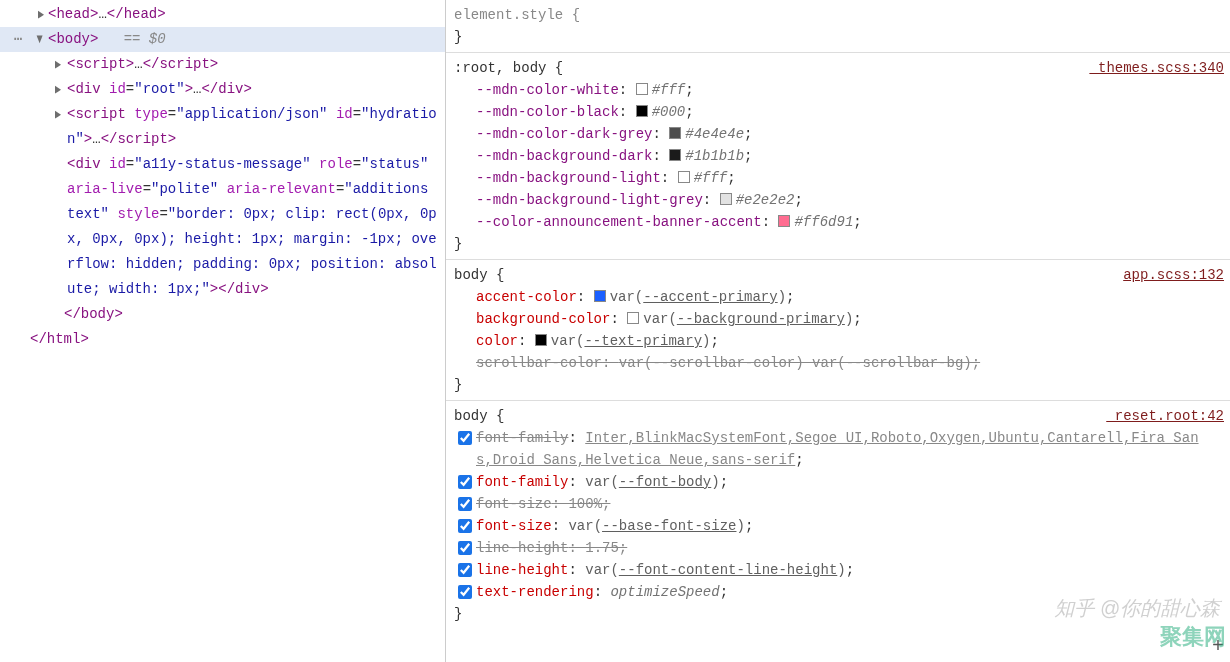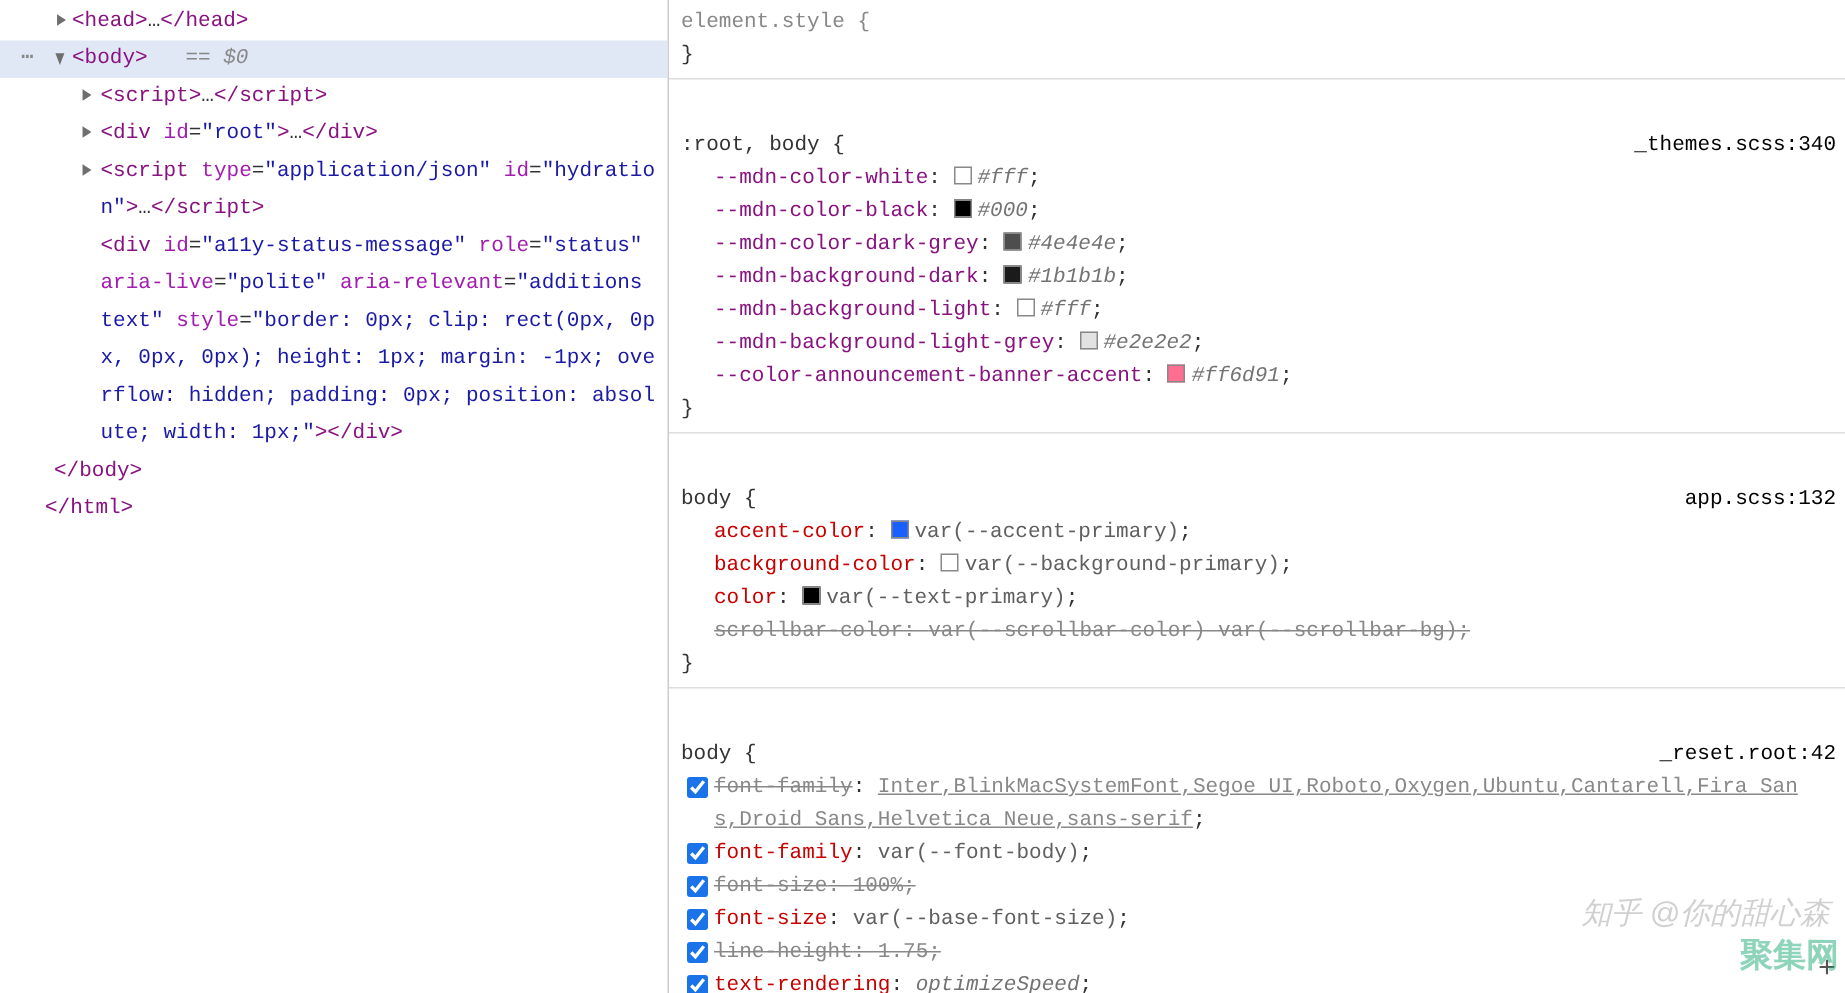--- a/index.html
+++ b/index.html
@@ -61,35 +61,35 @@
   line-height: 22px;
   position: relative;
 }
 .rule-block.inline-style .selector-line { color: #888; }
 .selector-line {
   display: flex;
   justify-content: space-between;
   align-items: baseline;
 }
 .source-link {
-  color: #000000;
+  color: #7f1d1d;
+  text-decoration: underline;
   cursor: pointer;
-  margin-top: 29px;
 }
 .prop-line {
   padding-left: 22px;
   white-space: nowrap;
   position: relative;
 }
 .prop-line.wrap { white-space: normal; word-break: break-all; padding-right: 10px; }
 .prop-name { color: #c80000; }
 .prop-name.var { color: #881280; }
 .prop-value { color: #737373; font-style: italic; }
 .var-ref { color: #5f5f5f; }
-.var-name-ref { color: #5f5f5f; }
+.var-name-ref { color: #5f5f5f; text-decoration: underline; }
 .swatch {
   display: inline-block;
   width: 12px;
   height: 12px;
   border: 1px solid #888;
   vertical-align: -1px;
   margin-right: 4px;
 }
 .strike { text-decoration: line-through; color: #888; }
 .strike .prop-name, .strike .var-ref, .strike .var-name-ref { color: #888; }
@@ -153,21 +153,21 @@
     <span class="arrow" style="left:55px">▶</span>
     <span><span class="tag">&lt;div </span><span class="attr-name">id</span>=<span class="attr-value">"root"</span><span class="tag">&gt;</span>…<span class="tag">&lt;/div&gt;</span></span>
   </div>
   <div class="dom-line" style="padding-left:67px;white-space:normal;word-break:break-all">
     <span class="arrow" style="left:55px">▶</span>
     <span><span class="tag">&lt;script </span><span class="attr-name">type</span>=<span class="attr-value">"application/json"</span> <span class="attr-name">id</span>=<span class="attr-value">"hydration"</span><span class="tag">&gt;</span>…<span class="tag">&lt;/script&gt;</span></span>
   </div>
   <div class="dom-line" style="padding-left:67px;white-space:normal;word-break:break-all">
     <span><span class="tag">&lt;div </span><span class="attr-name">id</span>=<span class="attr-value">"a11y-status-message"</span> <span class="attr-name">role</span>=<span class="attr-value">"status"</span> <span class="attr-name">aria-live</span>=<span class="attr-value">"polite"</span> <span class="attr-name">aria-relevant</span>=<span class="attr-value">"additions text"</span> <span class="attr-name">style</span>=<span class="attr-value">"border: 0px; clip: rect(0px, 0px, 0px, 0px); height: 1px; margin: -1px; overflow: hidden; padding: 0px; position: absolute; width: 1px;"</span><span class="tag">&gt;&lt;/div&gt;</span></span>
   </div>
-  <div class="dom-line" style="padding-left:36px">
+  <div class="dom-line" style="padding-left:64px">
     <span class="tag">&lt;/body&gt;</span>
   </div>
   <div class="dom-line" style="padding-left:30px">
     <span class="tag">&lt;/html&gt;</span>
   </div>
 </div>
 
 <div class="styles-panel">
 
   <div class="rule-block inline-style">
@@ -214,20 +214,21 @@
     <div class="selector-line">
       <span><span>body </span><span>{</span></span>
       <span class="source-link">_reset.root:42</span>
     </div>
     <div id="rule4-props">
         <div class="prop-line wrap"><input type="checkbox" checked="" style=""><span class="strike"><span class="prop-name">font-family</span></span>: <span class="strike underline">Inter,BlinkMacSystemFont,Segoe UI,Roboto,Oxygen,Ubuntu,Cantarell,Fira Sans,Droid Sans,Helvetica Neue,sans-serif</span>;</div>
         <div class="prop-line"><input type="checkbox" checked="" style=""><span class="prop-name">font-family</span>: <span class="var-ref">var(</span><span class="var-name-ref">--font-body</span><span class="var-ref">)</span>;</div>
         <div class="prop-line"><input type="checkbox" checked="" style=""><span class="strike"><span class="prop-name">font-size</span>: 100%;</span></div>
         <div class="prop-line"><input type="checkbox" checked="" style=""><span class="prop-name">font-size</span>: <span class="var-ref">var(</span><span class="var-name-ref">--base-font-size</span><span class="var-ref">)</span>;</div>
         <div class="prop-line"><input type="checkbox" checked="" style=""><span class="strike"><span class="prop-name">line-height</span>: 1.75;</span></div>
+        <div class="prop-line"><input type="checkbox" checked="" style=""><span class="prop-name">line-height</span>: <span class="var-ref">var(</span><span class="var-name-ref">--font-content-line-height</span><span class="var-ref">)</span>;</div>
         <div class="prop-line"><input type="checkbox" checked="" style=""><span class="prop-name">text-rendering</span>: <span class="prop-value">optimizeSpeed</span>;</div>
       </div>
     <div>}</div>
   </div>
 
   <span class="plus-btn">+</span>
   <div class="watermark">知乎 @你的甜心森</div>
   <div class="watermark2">聚集网</div>
 </div>
 

